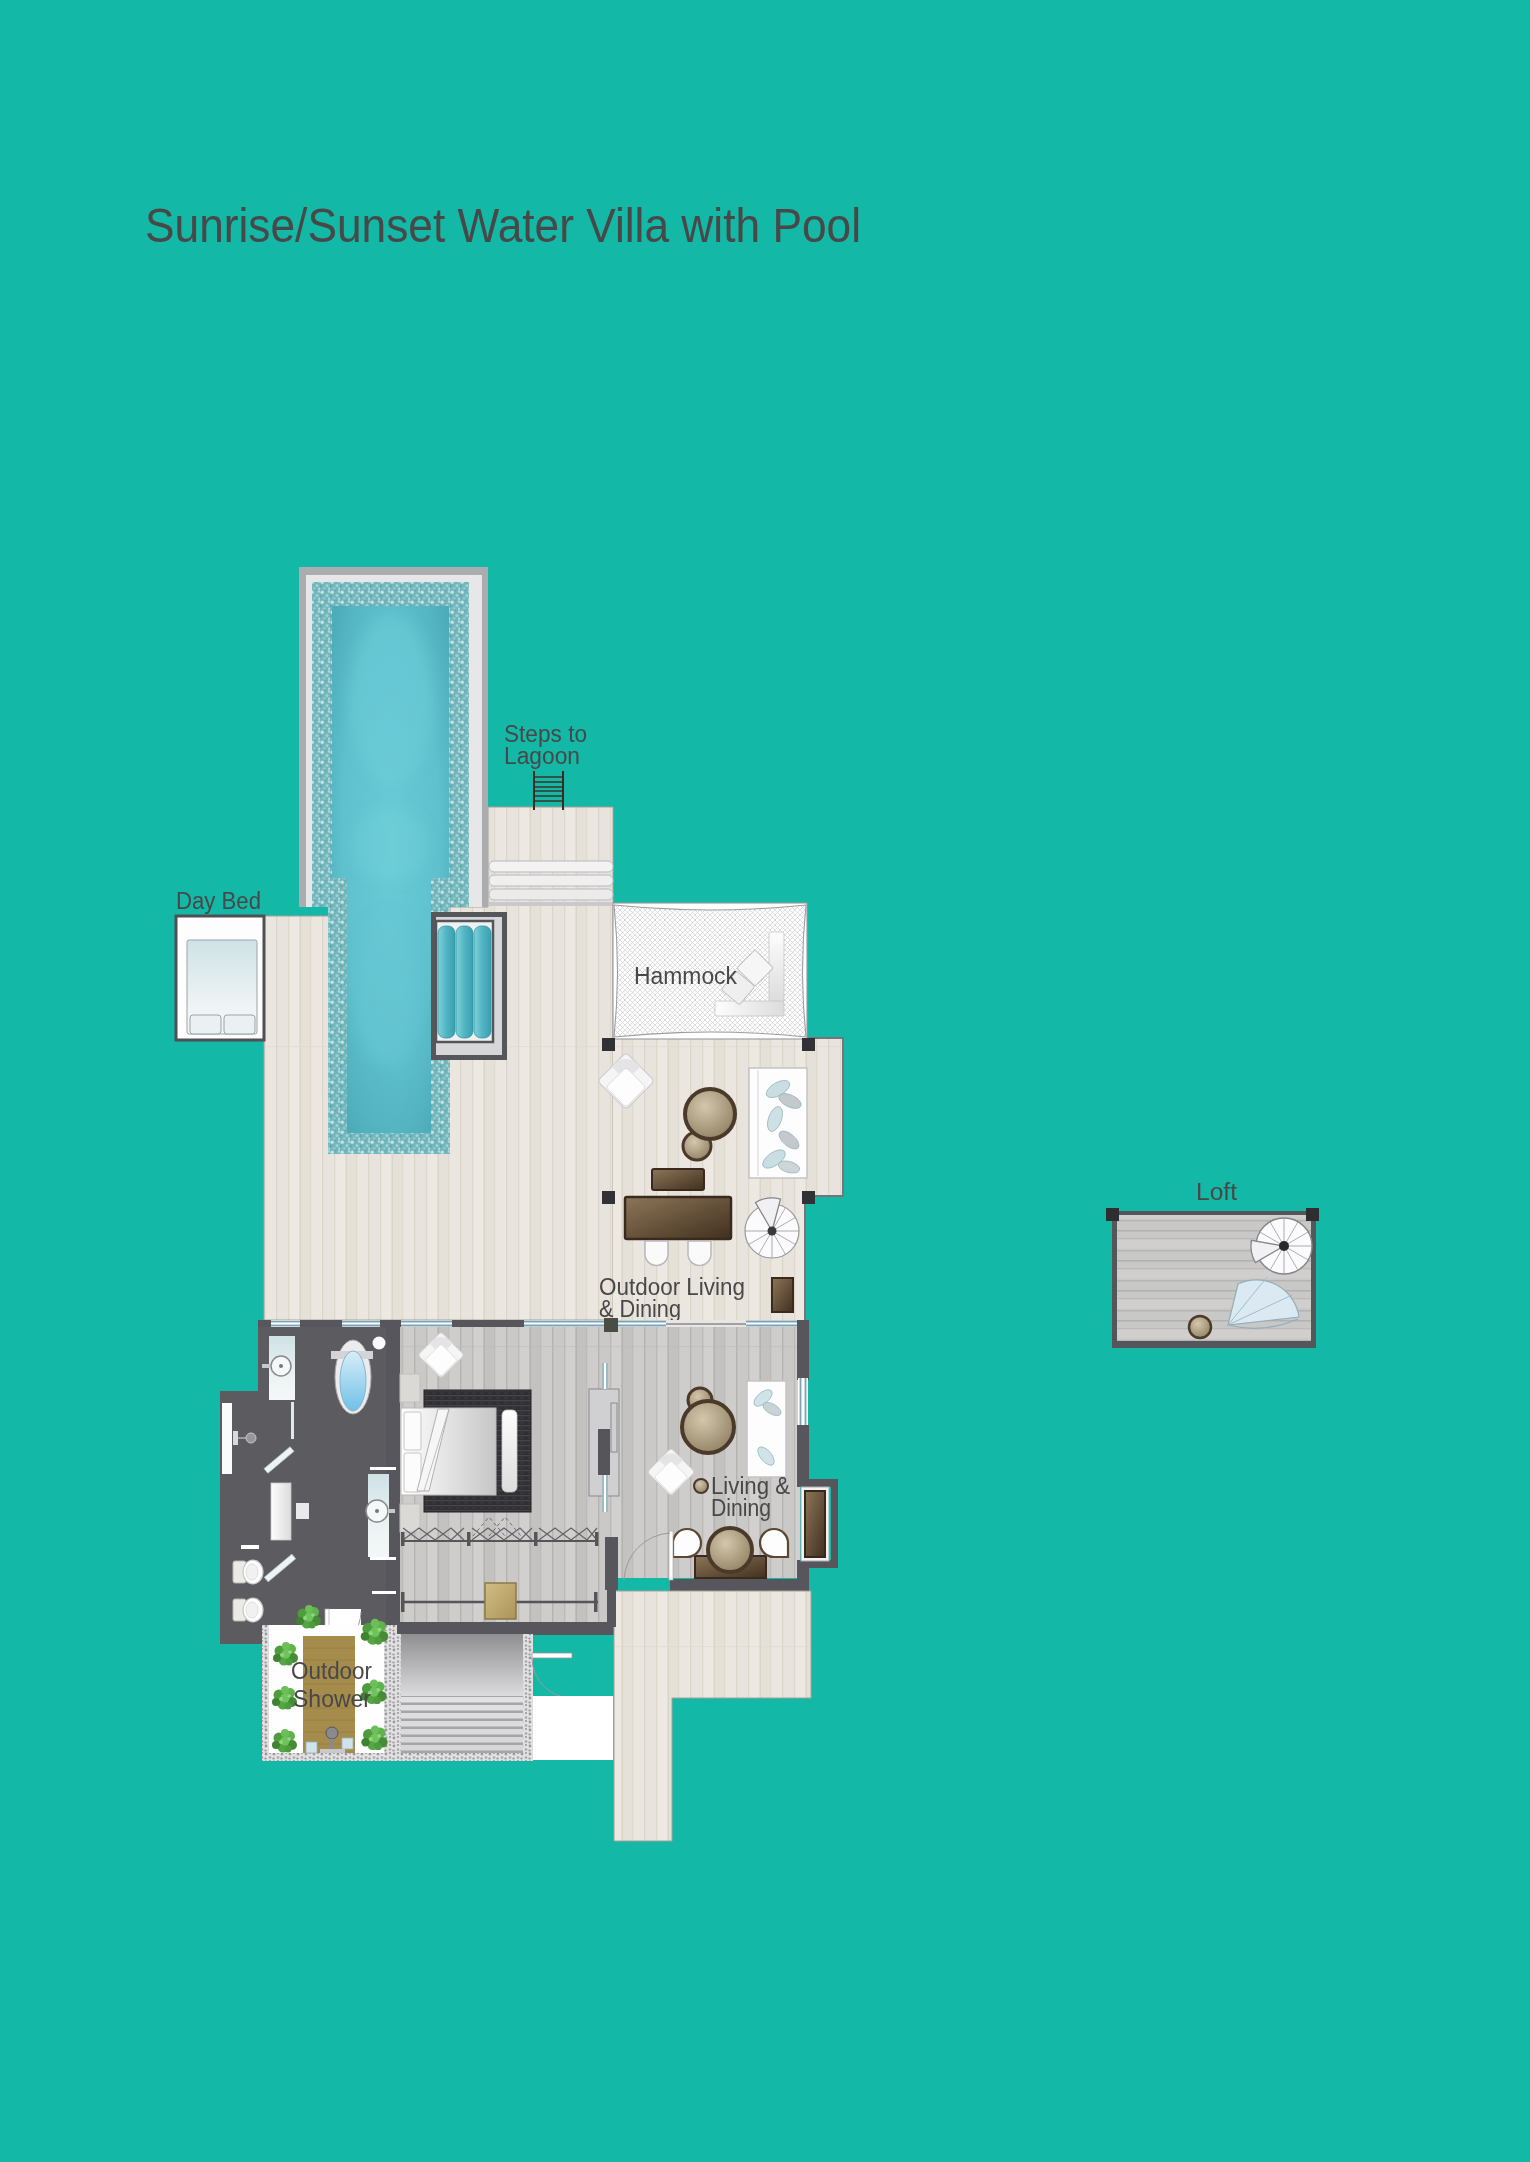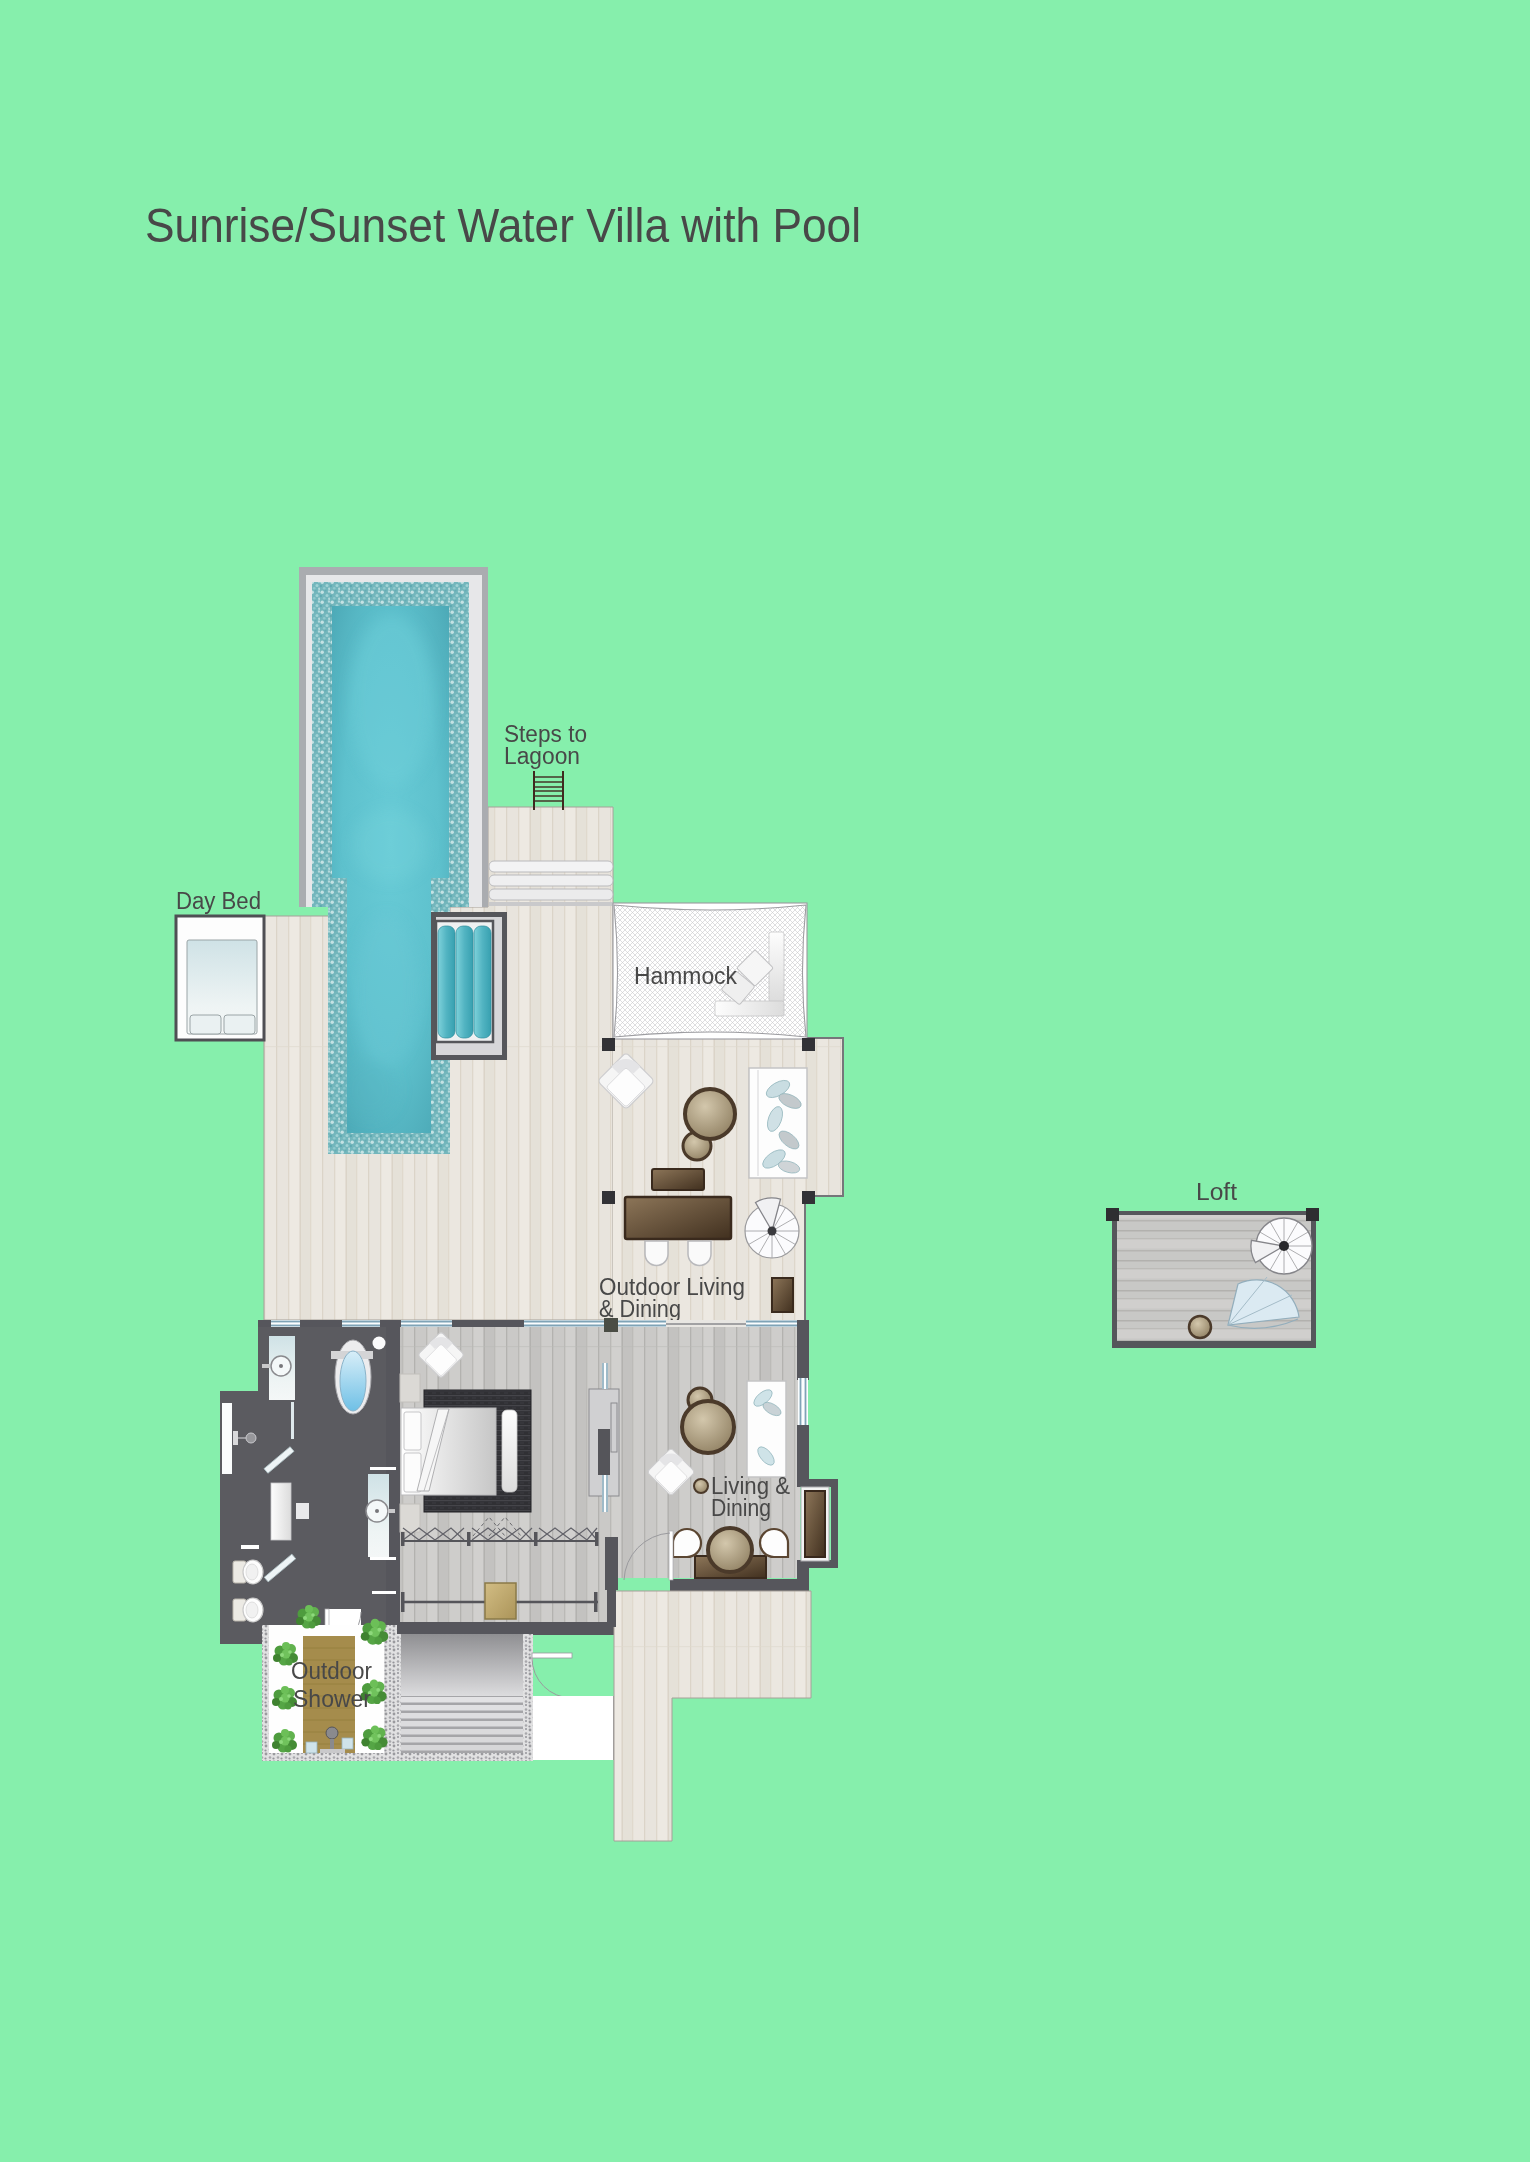--- a/index.html
+++ b/index.html
@@ -1,15 +1,15 @@
 <!DOCTYPE html>
 <html><head><meta charset="utf-8">
 <style>
 html,body{margin:0;padding:0;background:#fff;}
-#page{position:relative;width:1530px;height:2162px;background:#86efac;overflow:hidden;}
+#page{position:relative;width:1530px;height:2162px;background:#14b8a6;overflow:hidden;}
 text{font-family:"Liberation Sans",sans-serif;fill:#484848;}
 </style></head>
 <body>
 <div id="page">
 <svg width="1530" height="2162" viewBox="0 0 1530 2162">
 <defs>
 <pattern id="tile" width="10" height="10" patternUnits="userSpaceOnUse">
  <rect width="10" height="10" fill="#73b6bc"></rect>
  <circle cx="2.2" cy="2.2" r="1.7" fill="#cde7e8" opacity="0.9"></circle>
  <circle cx="7" cy="5.5" r="1.5" fill="#a2d4d7" opacity="0.95"></circle>

